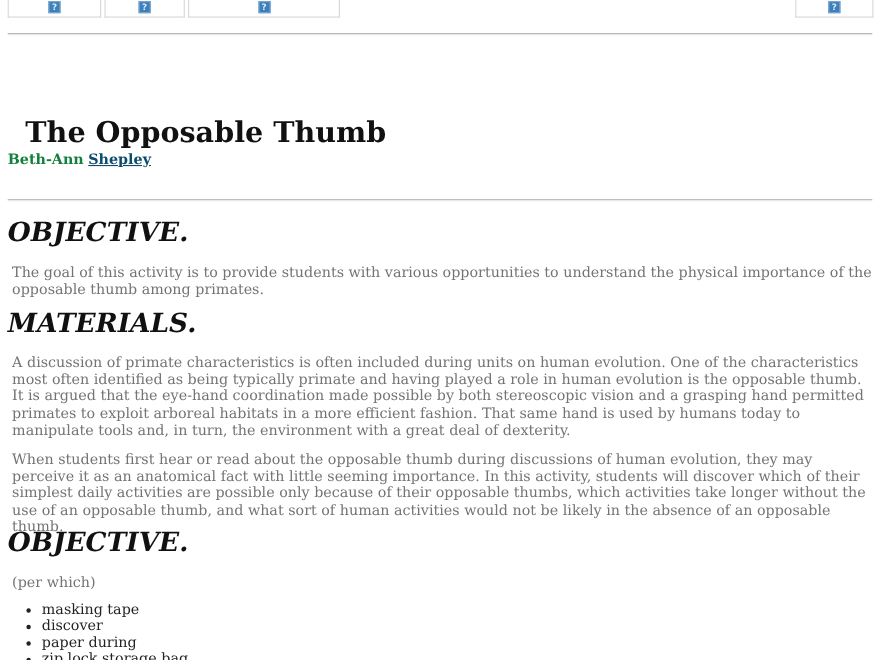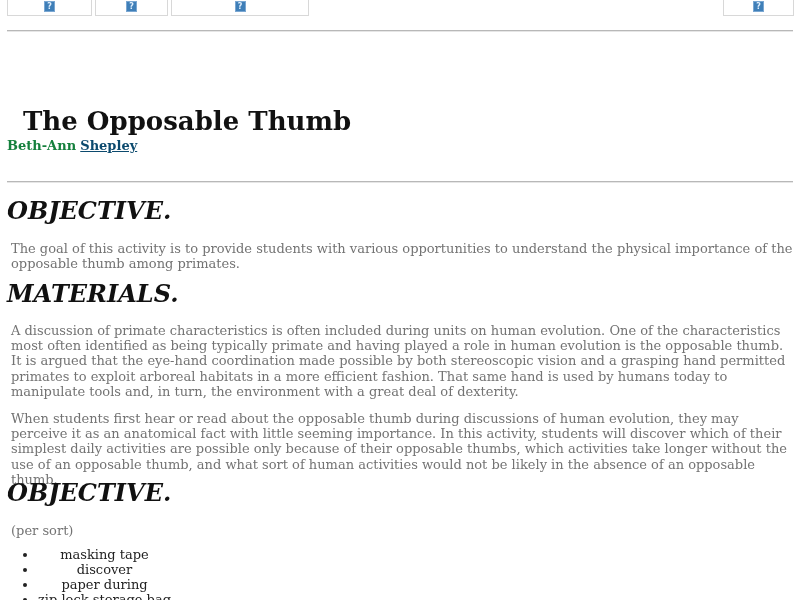--- a/index.html
+++ b/index.html
@@ -35,21 +35,21 @@
   .author a { color: #0c4a6e; text-decoration: underline; font-weight: bold; }
   h2 {
     position: absolute; left: 0; margin: 0;
     font-size: 24px; font-weight: bold; line-height: 26px; color: #111; font-style: italic;
   }
   p {
     position: absolute; left: 0; margin: 4px; width: 786px;
     font-size: 13px; line-height: 15.2px; color: #737373;
   }
   ul { position: absolute; left: 0; margin: 0; padding-left: 31px; font-size: 13px; line-height: 15px; color: #222; }
-  ul li { padding-left: 0; text-align: center; }
+  ul li { padding-left: 0; }
 </style>
 </head>
 <body>
 
 <div class="nav">
   <div class="nav-box" style="left:7px; width:85px;">
     <div class="broken-img">?</div>
   </div>
   <div class="nav-box" style="left:95px; width:73px;">
     <div class="broken-img">?</div>
@@ -73,21 +73,21 @@
   </div>
 
   <h2 style="top:198px;">OBJECTIVE.</h2>
   <p style="top:237px;">The goal of this activity is to provide students with various opportunities to understand the physical importance of the opposable thumb among primates.</p>
 
   <h2 style="top:281px;">MATERIALS.</h2>
   <p style="top:319px;">A discussion of primate characteristics is often included during units on human evolution. One of the characteristics most often identified as being typically primate and having played a role in human evolution is the opposable thumb. It is argued that the eye-hand coordination made possible by both stereoscopic vision and a grasping hand permitted primates to exploit arboreal habitats in a more efficient fashion. That same hand is used by humans today to manipulate tools and, in turn, the environment with a great deal of dexterity.</p>
   <p style="top:407px;">When students first hear or read about the opposable thumb during discussions of human evolution, they may perceive it as an anatomical fact with little seeming importance. In this activity, students will discover which of their simplest daily activities are possible only because of their opposable thumbs, which activities take longer without the use of an opposable thumb, and what sort of human activities would not be likely in the absence of an opposable thumb.</p>
 
   <h2 style="top:480px;">OBJECTIVE.</h2>
-  <p style="top:519px;">(per sort)</p>
+  <p style="top:519px;">(per which)</p>
   <ul style="top:547px;">
     <li>masking tape</li>
     <li>discover</li>
     <li>paper during</li>
     <li>zip lock storage bag</li>
   </ul>
 </div>
 
 <div class="hr" style="top:181px;"></div>
 

